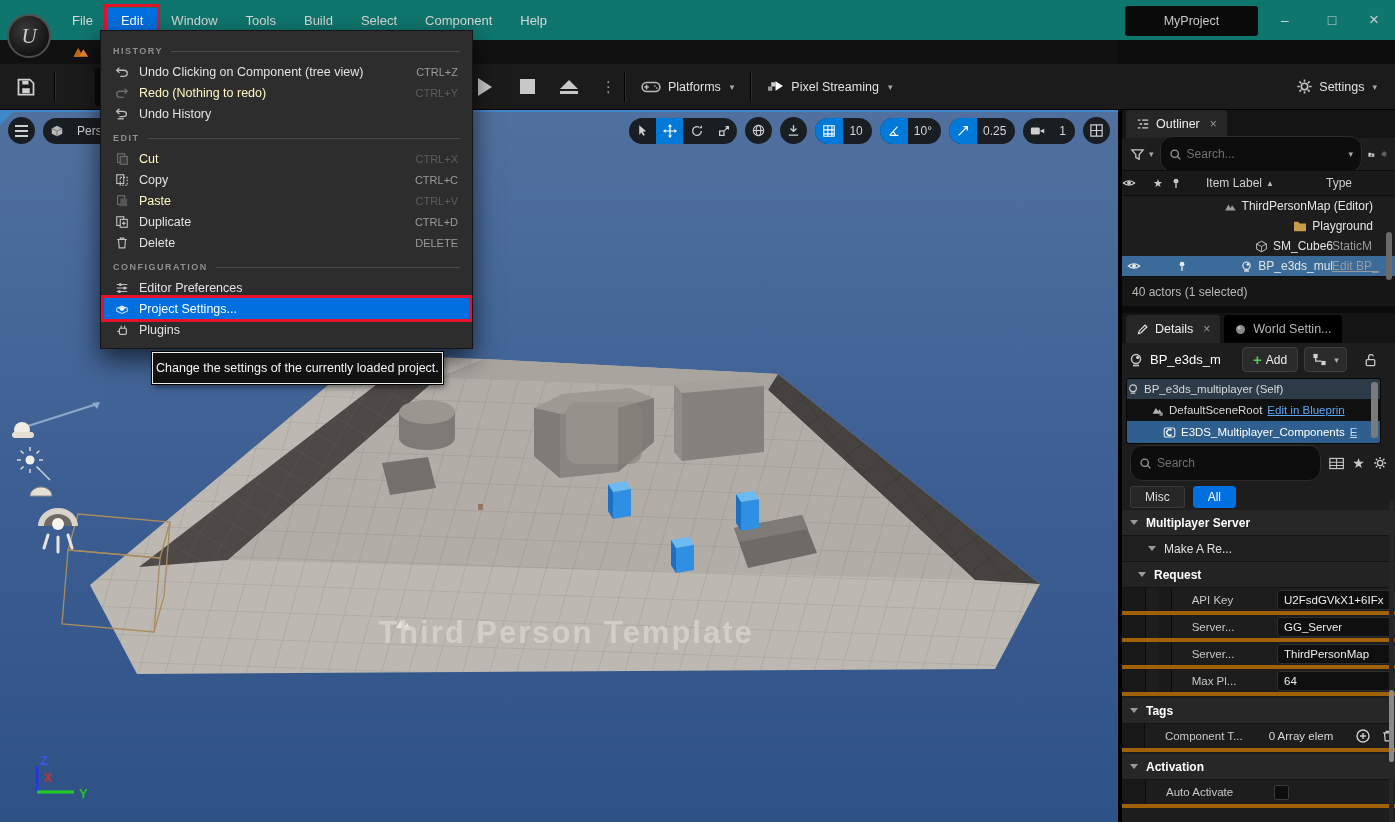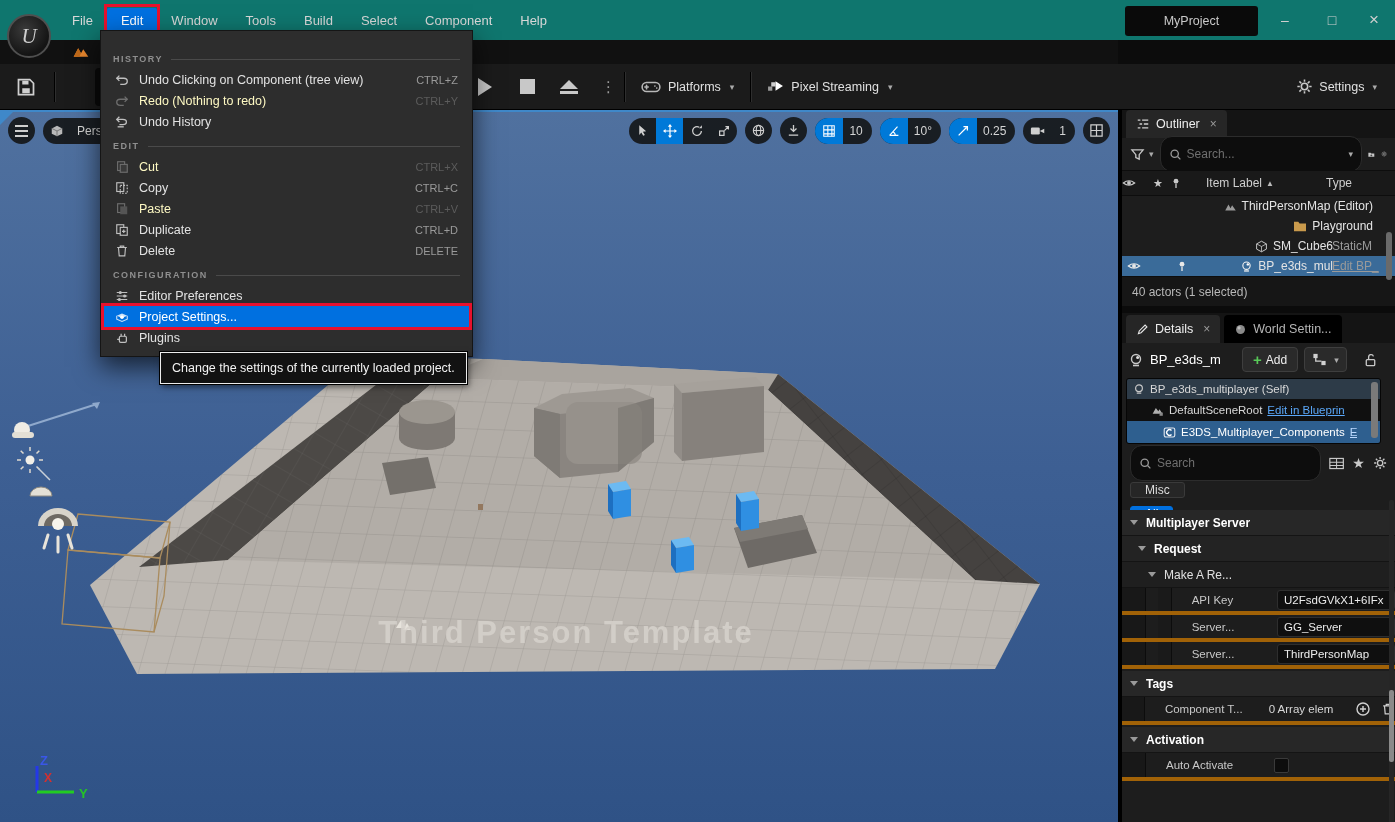--- a/index.html
+++ b/index.html
@@ -99,27 +99,27 @@
 .dt-header { height:33px; display:flex; align-items:center; gap:6px; padding:0 6px; background:#1d1d1d; }
 .obj-name { color:#fff; font-size:13px; width:86px; overflow:hidden; white-space:nowrap; }
 .addbtn { height:25px; background:#2a2a2a; border:1px solid #3e3e3e; border-radius:4px; display:flex;
   align-items:center; gap:4px; padding:0 10px; color:#eee; font-size:12px; }
 .addbtn .plus { color:#58C858; font-size:15px; font-weight:bold; }
 .nodebtn { height:25px; background:#2a2a2a; border:1px solid #3e3e3e; border-radius:4px; display:flex;
   align-items:center; gap:5px; padding:0 7px; }
 .comp-box { height:66px; margin:2px 14px 0 4px; background:#101010; border:1px solid #060606;
   border-radius:3px; position:relative; overflow:hidden; }
 .comp-row { height:22px; display:flex; align-items:center; gap:5px; font-size:11.5px; color:#d8d8d8;
-  padding-left:6px; white-space:nowrap; overflow:hidden; }
+  white-space:nowrap; overflow:hidden; }
 .comp-row.self { background:#2d3b48; height:20px; }
 .comp-row.ind1 { padding-left:24px; }
 .comp-row.sel { background:#2E5F8F; color:#fff; padding-left:36px; }
 .comp-scroll { position:absolute; right:2px; top:3px; width:7px; height:56px; background:#7a7a7a; border-radius:3px; }
 .dt-search { height:30px; display:flex; align-items:center; gap:8px; padding:0 8px; margin-top:4px; }
-.dt-filters { height:26px; display:flex; align-items:flex-start; gap:8px; padding:0 8px; margin-top:4px;flex-direction:column; }
+.dt-filters { height:26px; display:flex; align-items:flex-end; gap:8px; padding:0 8px; margin-top:4px; }
 .fbtn { height:22px; padding:0 14px; background:#262626; border:1px solid #3a3a3a; border-radius:3px;
   color:#ddd; font-size:12px; display:flex; align-items:center; }
 .fbtn.on { background:#0070E0; border-color:#0070E0; color:#fff; }
 .sec-hdr { height:26px; display:flex; align-items:center; gap:8px; padding-left:8px; color:#fff;
   font-size:12px; font-weight:bold; background:#272727; border-bottom:1px solid #141414; margin-top:2px; }
 .sec-hdr.lv2 { background:#232323; padding-left:16px; font-weight:bold; margin-top:0; }
 .sec-hdr.lv3 { background:#1f1f1f; padding-left:26px; font-weight:normal; color:#e0e0e0; margin-top:0; }
 .tri-d { width:0; height:0; border-top:5px solid #9a9a9a; border-left:4px solid transparent; border-right:4px solid transparent; }
 .prop-row { height:27px; display:flex; align-items:center; background:#1d1d1d; border-bottom:4px solid #a16207;gap:12px; }
 .gut { width:24px; height:100%; background:#181818; border-right:1px solid #0c0c0c; }
@@ -130,33 +130,33 @@
 .tagval { color:#d8d8d8; font-size:11.5px; margin-left:8px; width:76px; white-space:nowrap; overflow:hidden; }
 .rowicons { display:flex; gap:10px; align-items:center; margin-left:2px; }
 .checkbox { width:15px; height:15px; background:#0d0d0d; border:1px solid #3a3a3a; border-radius:2px; margin-left:8px; }
 .dt-scroll { position:absolute; right:1px; top:392px; width:5px; height:330px; background:#262626; border-radius:2px; }
 .dt-thumb { position:absolute; right:1px; top:582px; width:5px; height:72px; background:#8a8a8a; border-radius:2px; }
 
 
 .menu-panel { position:absolute; left:100px; top:30px; width:373px; background:#2d2d2d;
   border:1px solid #151515; box-shadow:0 10px 24px rgba(0,0,0,.65); z-index:50; padding:10px 0 8px 0; }
 .msec { height:20px; display:flex; align-items:center; padding:0 12px; color:#8f8f8f; font-size:9px;
-  letter-spacing:1.5px; font-weight:bold;margin-top:8px; }
+  letter-spacing:1.5px; font-weight:bold; }
 .msec .rule { flex:1; height:1px; background:#4a4a4a; margin-left:8px; }
 .mitem { height:21px; display:flex; align-items:center; padding-left:13px; position:relative; }
 .mitem .mic { width:16px; height:16px; margin-right:9px; display:flex; align-items:center; justify-content:center; }
 .mitem .lbl { flex:1; color:#e2e2e2; font-size:12.5px; }
 .mitem .sc { color:#9a9a9a; font-size:11px; margin-right:14px; }
 .mitem.dis .lbl { color:#fef9c3; } .mitem.dis .sc { color:#5c5c5c; }
 .mitem.hl { background:#0070E0; } .mitem.hl .lbl { color:#fff; }
 
 
-.tooltip { position:absolute; left:160px; top:352px; z-index:60; background:#121212;
+.tooltip { position:absolute; left:152px; top:352px; z-index:60; background:#121212;
   border:1px solid #ececec; box-shadow:0 0 0 1px #000, 2px 3px 6px rgba(0,0,0,.5);
-  color:#f2f2f2; font-size:12.5px; padding:8px 11px; white-space:nowrap; }
+  color:#f2f2f2; font-size:12.5px; padding:8px 3px; white-space:nowrap; }
 
 .divider-col { position:absolute; left:1118px; top:110px; width:2px; height:712px; background:#000; z-index:6; }
 </style>
 </head>
 <body>
 
 <div class="titlebar">
   <div class="topmenu">
     <div class="topmenu-item">File</div>
     <div class="topmenu-item active">
@@ -673,46 +673,52 @@
   </div>
   <div class="dt-filters">
     <div class="fbtn">Misc</div>
     <div class="fbtn on">All</div>
   </div>
 
   <div class="sec-hdr">
     <span class="tri-d"></span>
     <span>Multiplayer Server</span>
   </div>
+  <div class="sec-hdr lv3">
+    <span class="tri-d"></span>
+    <span>Make A Re...</span>
+  </div>
   <div class="sec-hdr lv2">
     <span class="tri-d"></span>
     <span>Request</span>
-  </div>
-  <div class="sec-hdr lv3">
-    <span class="tri-d"></span>
-    <span>Make A Re...</span>
   </div>
 
   <div class="prop-row">
     <span class="gut"></span>
       <span class="gut2"></span>
     <span class="plabel">API Key</span>
     <input class="pinput" readonly="" value="U2FsdGVkX1+6IFx" style="">
   </div>
   <div class="prop-row">
     <span class="gut"></span>
       <span class="gut2"></span>
     <span class="plabel">Server...</span>
     <input class="pinput" readonly="" value="GG_Server" style="">
   </div>
   <div class="prop-row">
     <span class="gut"></span>
       <span class="gut2"></span>
     <span class="plabel">Server...</span>
     <input class="pinput" readonly="" value="ThirdPersonMap" style="">
+  </div>
+  <div class="prop-row">
+    <span class="gut"></span>
+      <span class="gut2"></span>
+    <span class="plabel">Max Pl...</span>
+    <input class="pinput" readonly="" value="64" style="">
   </div>
 
   <div class="sec-hdr">
     <span class="tri-d"></span>
     <span>Tags</span>
   </div>
   <div class="prop-row" style="height:28px">
     <span class="gut"></span>
     <span class="plabel" style="width:96px">Component T...</span>
     <span class="tagval">0 Array elem</span>

